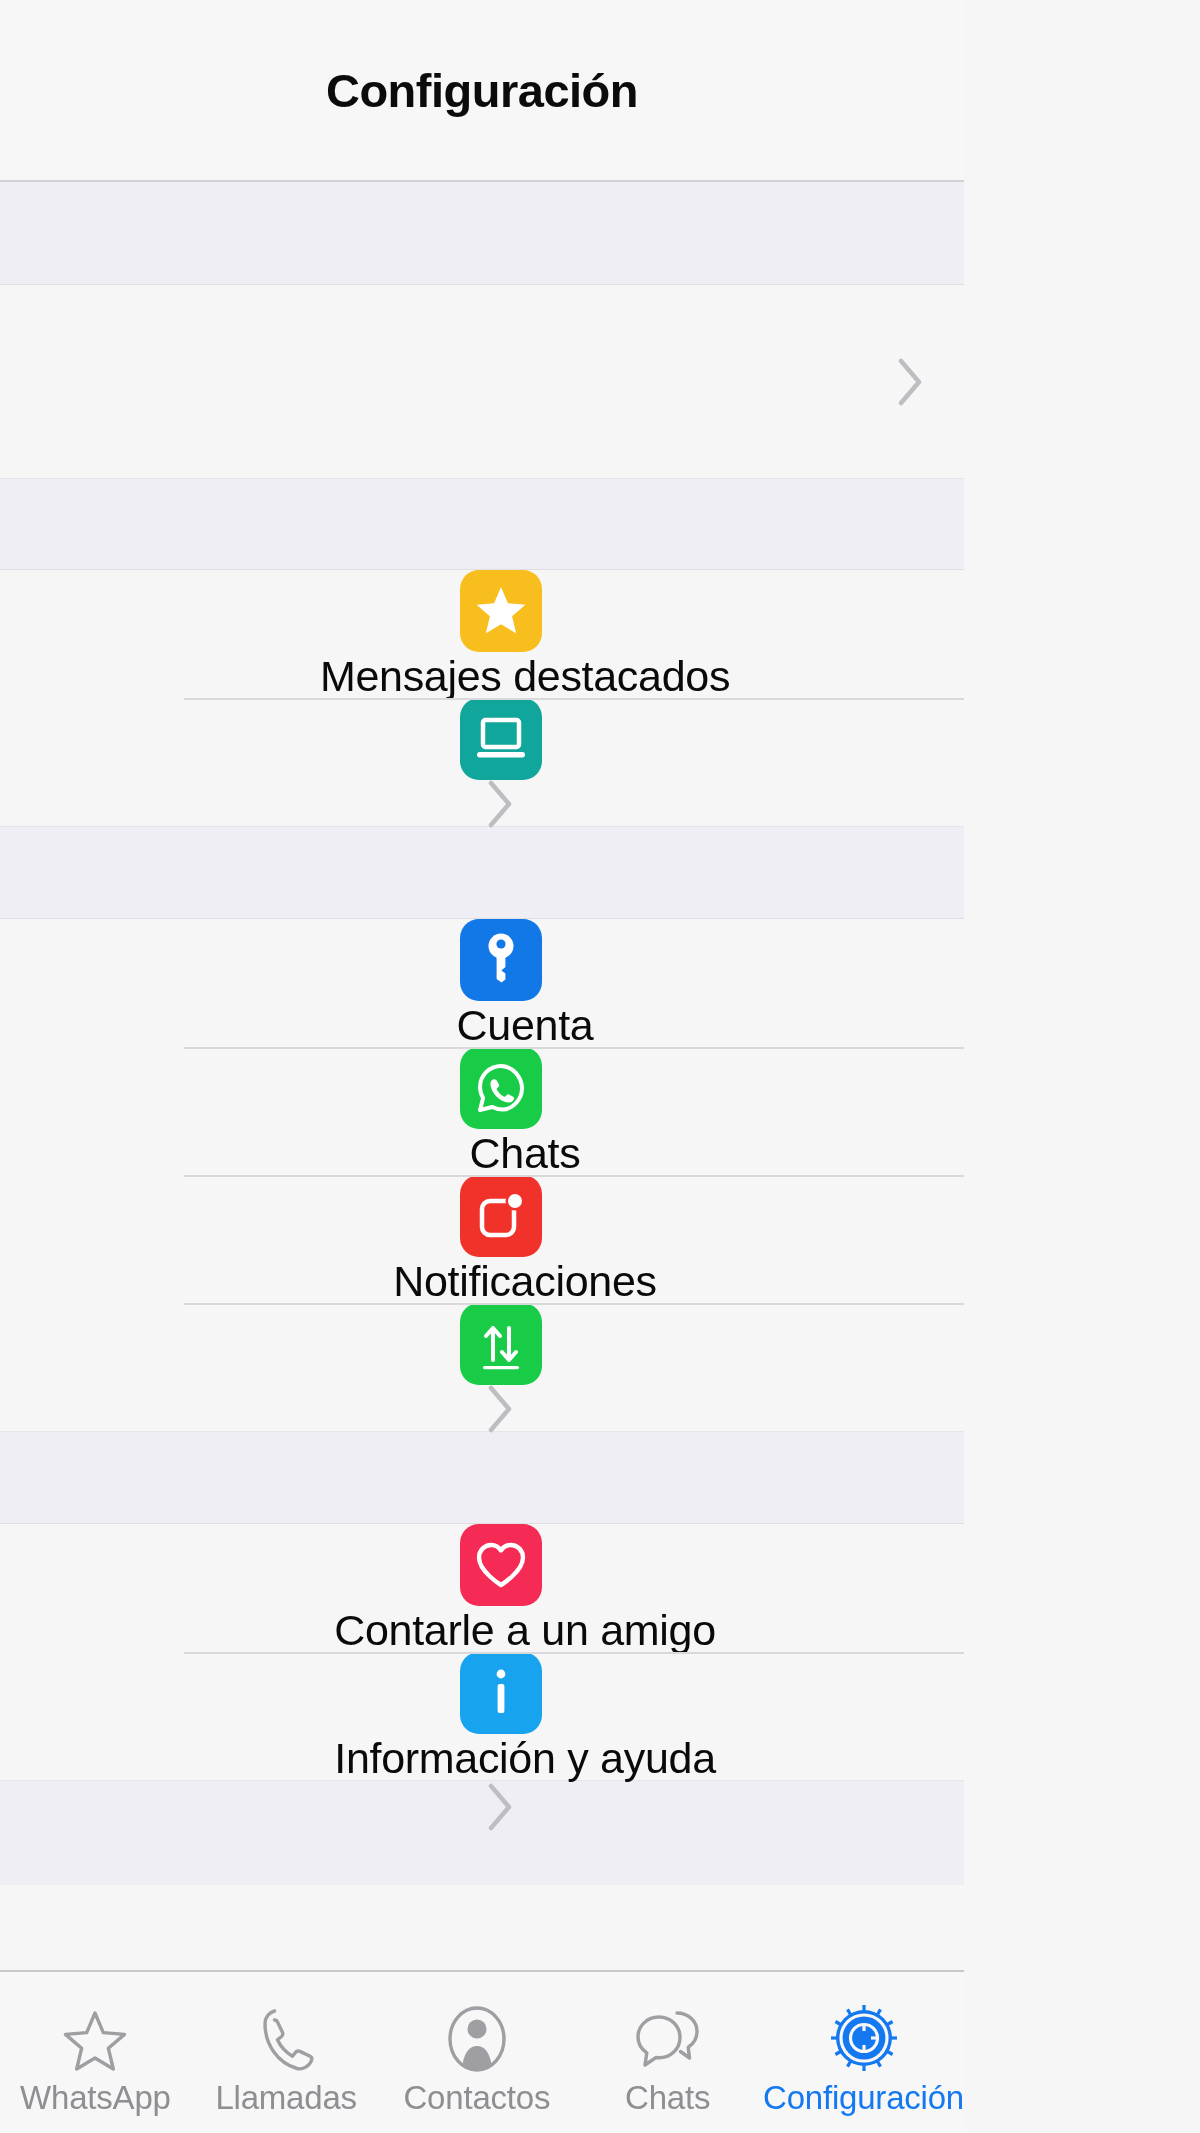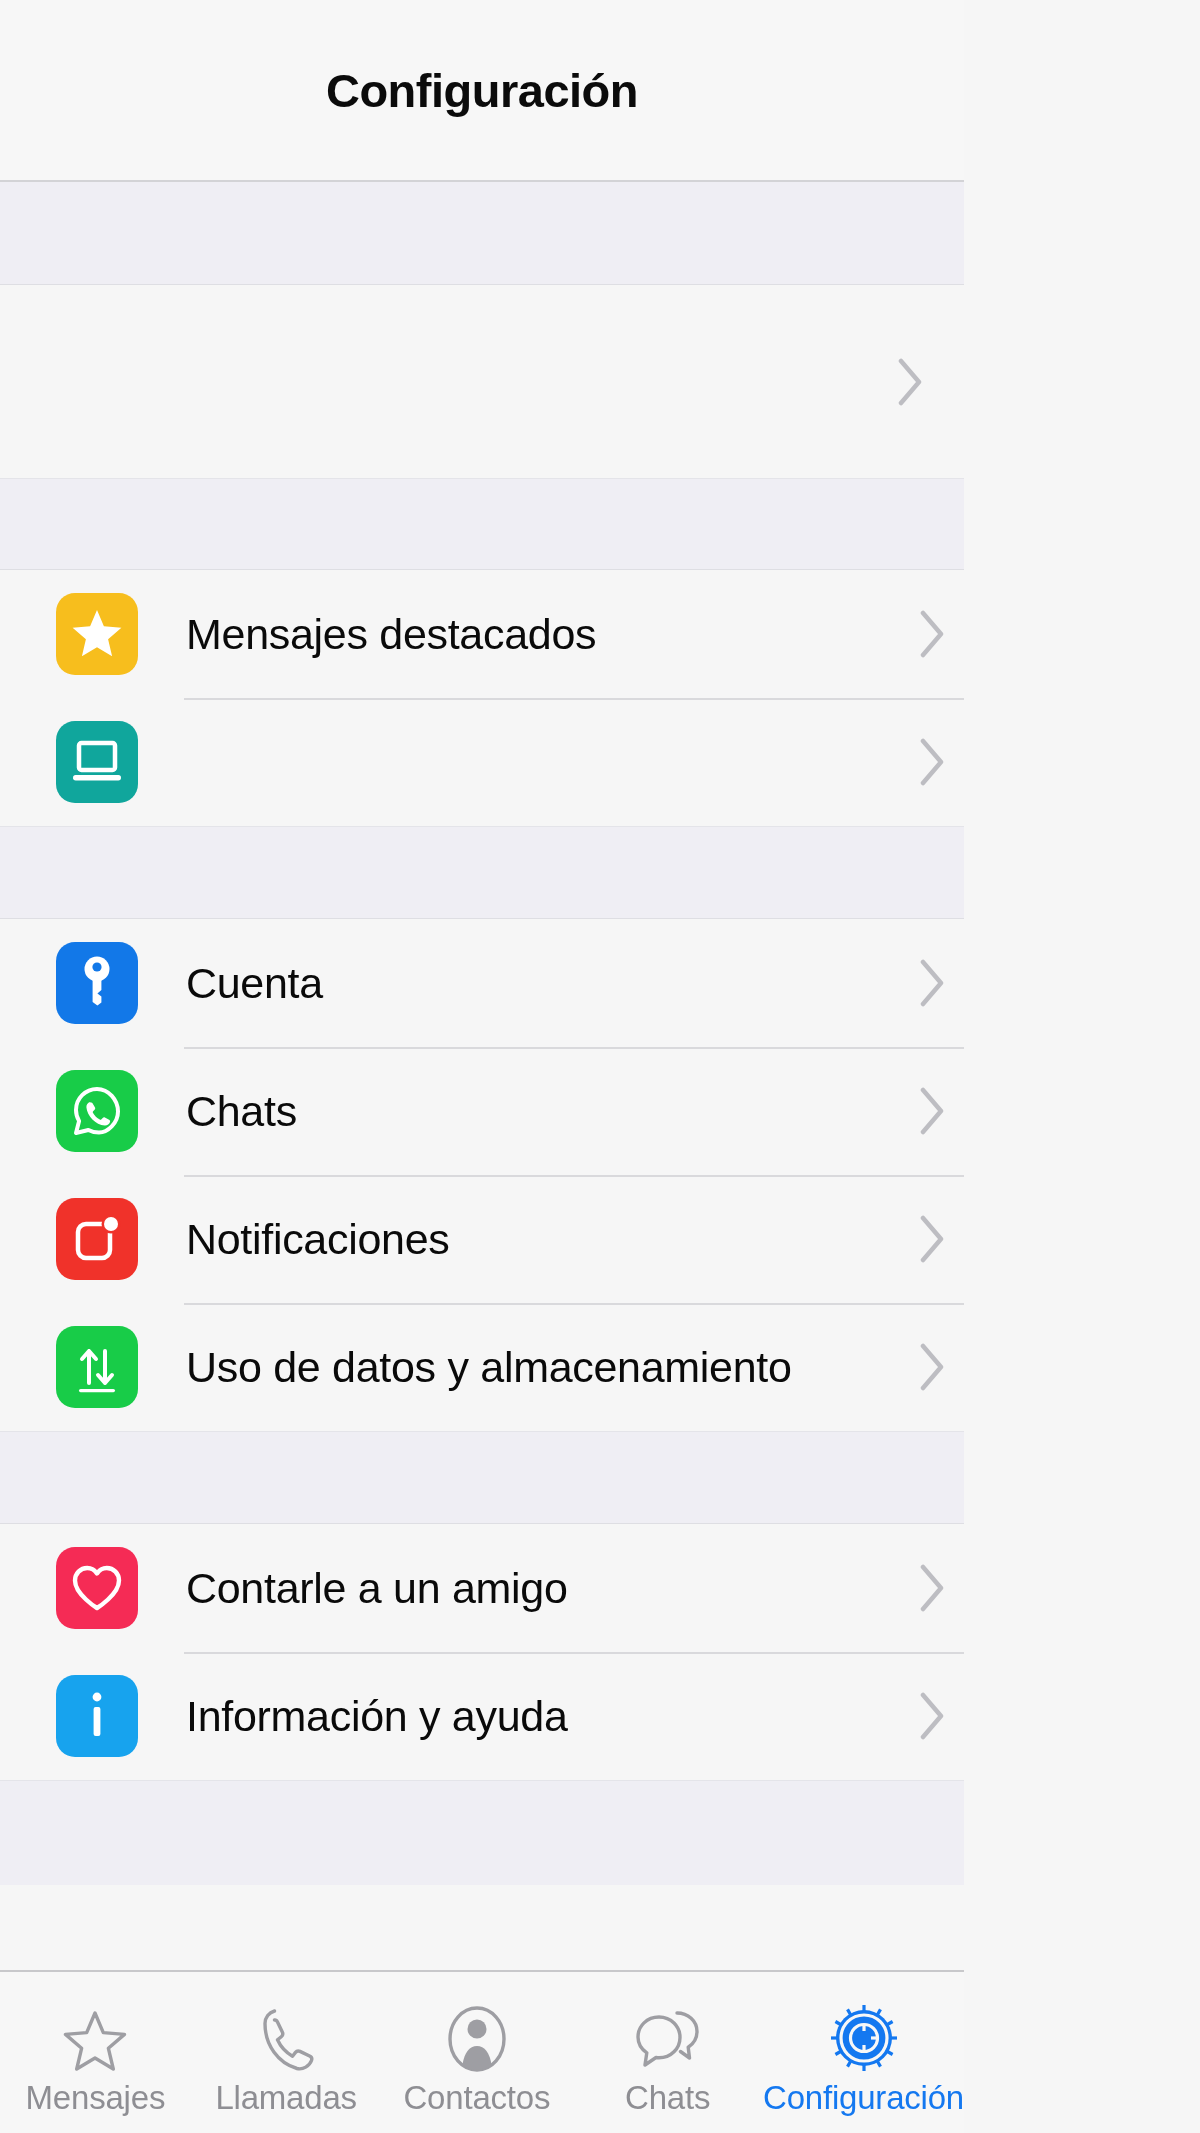--- a/index.html
+++ b/index.html
@@ -50,20 +50,21 @@
   }
   .profile-spacer { flex:1; }
 
   
   .row {
     height:128px;
     display:flex; align-items:center;
     background:#F6F6F6;
     padding-left:56px; padding-right:18px;
     position:relative;
+    flex-direction:column;
   }
   .row + .row::before {
     content:""; position:absolute; left:184px; right:0; top:0;
     height:2px; background:#D9D9DC;
   }
   .row-icon {
     width:82px; height:82px; border-radius:19px;
     flex:none; display:flex; align-items:center; justify-content:center;
   }
   .row-label {
@@ -209,21 +210,20 @@
       </div>
 
       <div class="row">
         <span class="row-icon" style="background:#18CC48">
           <svg width="48" height="56" viewBox="0 0 48 56">
             <path d="M16 44 V12 M16 12 L9 20 M16 12 L23 20" fill="none" stroke="#ffffff" stroke-width="4" stroke-linecap="round" stroke-linejoin="round"></path>
             <path d="M32 12 V44 M32 44 L25 36 M32 44 L39 36" fill="none" stroke="#ffffff" stroke-width="4" stroke-linecap="round" stroke-linejoin="round"></path>
             <rect x="6" y="50" width="36" height="3.2" rx="1.6" fill="#ffffff"></rect>
           </svg>
         </span>
-        <span class="row-label">Uso de datos y almacenamiento</span>
         <span class="row-spacer"></span>
         <span class="chevron">
           <svg viewBox="0 0 26 48">
               <path d="M3 3 L21 24 L3 45" fill="none" stroke="#BDBDC2" stroke-width="4.5" stroke-linecap="round" stroke-linejoin="round"></path>
             </svg>
         </span>
       </div>
 
     </div>
 
@@ -269,21 +269,21 @@
   </div>
 
   <div class="tabbar">
 
     <div class="tab">
       <span class="tab-icon">
         <svg width="66" height="64" viewBox="0 0 66 64">
           <path d="M33 4 L41.3 23.6 L62.5 25.4 L46.4 39.3 L51.3 60 L33 49 L14.7 60 L19.6 39.3 L3.5 25.4 L24.7 23.6 Z" fill="none" stroke="#9E9EA3" stroke-width="3.4" stroke-linejoin="round"></path>
         </svg>
       </span>
-      <span class="tab-label">Mensajes</span>
+      <span class="tab-label">WhatsApp</span>
     </div>
 
     <div class="tab">
       <span class="tab-icon">
         <svg width="60" height="66" viewBox="0 0 60 66">
           <path d="M18.5 4 C13 5.5 9 10.5 9 16.5 C9 38 22 56 41 61.5 C47 63 53.5 59 55.5 53.5 C56.2 51.6 55.3 49.8 53.6 49 L44 44.4 C42.4 43.6 40.6 44 39.5 45.4 L36.5 49.2 C30.5 45.8 24.4 39.2 21.5 32.8 L25.3 29.7 C26.7 28.6 27.1 26.7 26.3 25.1 L21.6 15.2 C20.8 13.5 19.9 12.8 18.5 13" fill="none" stroke="#9E9EA3" stroke-width="3.4" stroke-linecap="round" stroke-linejoin="round"></path>
         </svg>
       </span>
       <span class="tab-label">Llamadas</span>
     </div>

